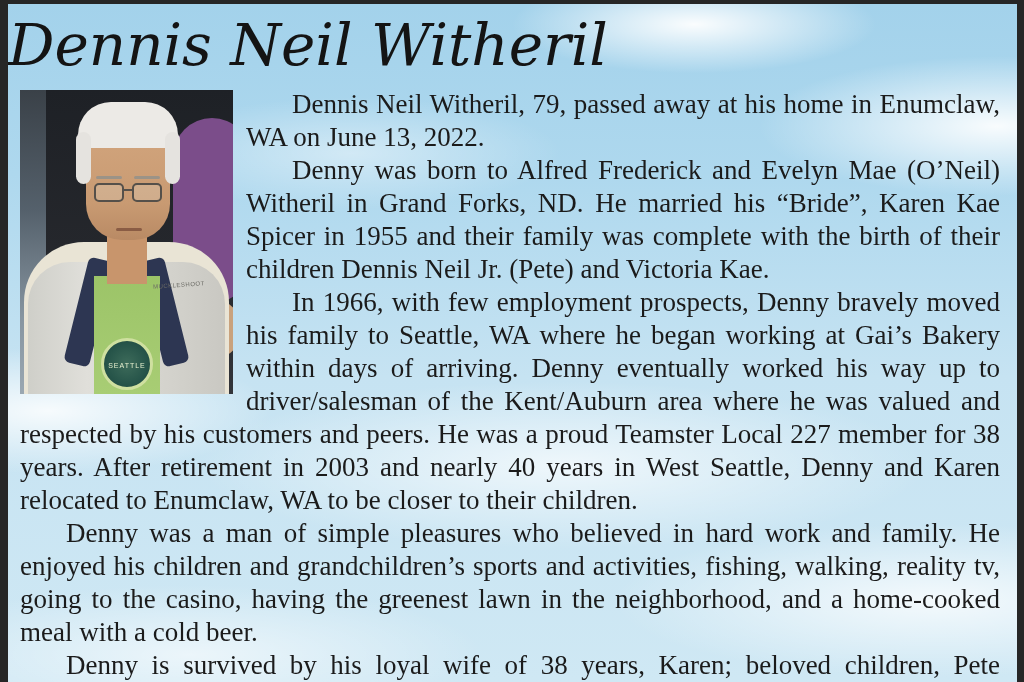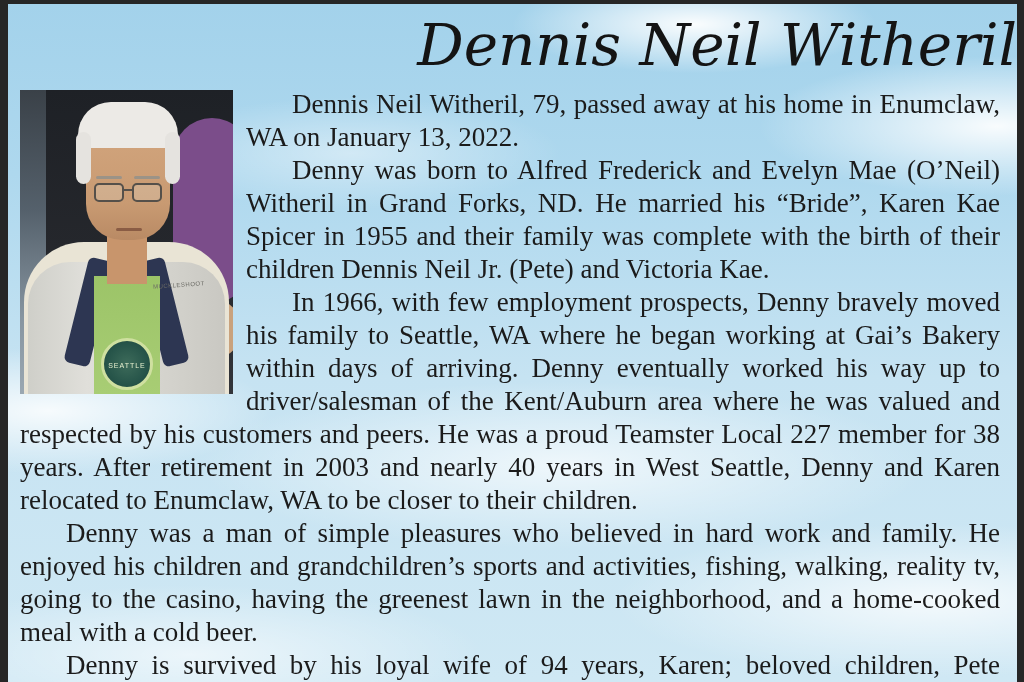--- a/index.html
+++ b/index.html
@@ -22,21 +22,21 @@
       radial-gradient(ellipse 320px 90px at 4% 60%,  rgba(255,255,255,.85), rgba(255,255,255,0) 70%),
       radial-gradient(ellipse 520px 120px at 55% 68%, rgba(255,255,255,.70), rgba(255,255,255,0) 70%),
       radial-gradient(ellipse 460px 110px at 92% 88%, rgba(255,255,255,.78), rgba(255,255,255,0) 70%),
       radial-gradient(ellipse 420px 100px at 18% 96%, rgba(255,255,255,.60), rgba(255,255,255,0) 70%),
       linear-gradient(180deg, #a3d2eb 0%, #aed8ee 25%, #c6e3f2 55%, #cfe8f4 100%);
   }
 
   .title {
     height: 84px;
     line-height: 82px;
-    text-align: right;
+    text-align: left;
     font-family: "DejaVu Serif", serif;
     font-style: italic;
     font-weight: 500;
     font-size: 58px;
     letter-spacing: 0px;
     color: #141414;
   }
 
   .body {
     padding: 0 17px 0 12px;
@@ -129,20 +129,20 @@
       <div class="ph-hair-l"></div>
       <div class="ph-hair-r"></div>
       <div class="ph-brow-l"></div>
       <div class="ph-brow-r"></div>
       <div class="ph-lens-l"></div>
       <div class="ph-lens-r"></div>
       <div class="ph-bridge"></div>
       <div class="ph-mouth"></div>
     </div>
 
-    <p>Dennis Neil Witheril, 79, passed away at his home in Enumclaw, WA on January 13, 2022.</p>
+    <p>Dennis Neil Witheril, 79, passed away at his home in Enumclaw, WA on June 13, 2022.</p>
     <p>Denny was born to Alfred Frederick and Evelyn Mae (O’Neil) Witheril in Grand Forks, ND. He married his “Bride”, Karen Kae Spicer in 1955 and their family was complete with the birth of their children Dennis Neil Jr. (Pete) and Victoria Kae.</p>
     <p>In 1966, with few employment prospects, Denny bravely moved his family to Seattle, WA where he began working at Gai’s Bakery within days of arriving. Denny eventually worked his way up to driver/salesman of the Kent/Auburn area where he was valued and respected by his customers and peers. He was a proud Teamster Local 227 member for 38 years. After retirement in 2003 and nearly 40 years in West Seattle, Denny and Karen relocated to Enumclaw, WA to be closer to their children.</p>
     <p>Denny was a man of simple pleasures who believed in hard work and family. He enjoyed his children and grandchildren’s sports and activities, fishing, walking, reality tv, going to the casino, having the greenest lawn in the neighborhood, and a home-cooked meal with a cold beer.</p>
-    <p class="clipped">Denny is survived by his loyal wife of 94 years, Karen; beloved children, Pete</p>
+    <p class="clipped">Denny is survived by his loyal wife of 38 years, Karen; beloved children, Pete</p>
 
   </div>
 </div>
 
 </body></html>

